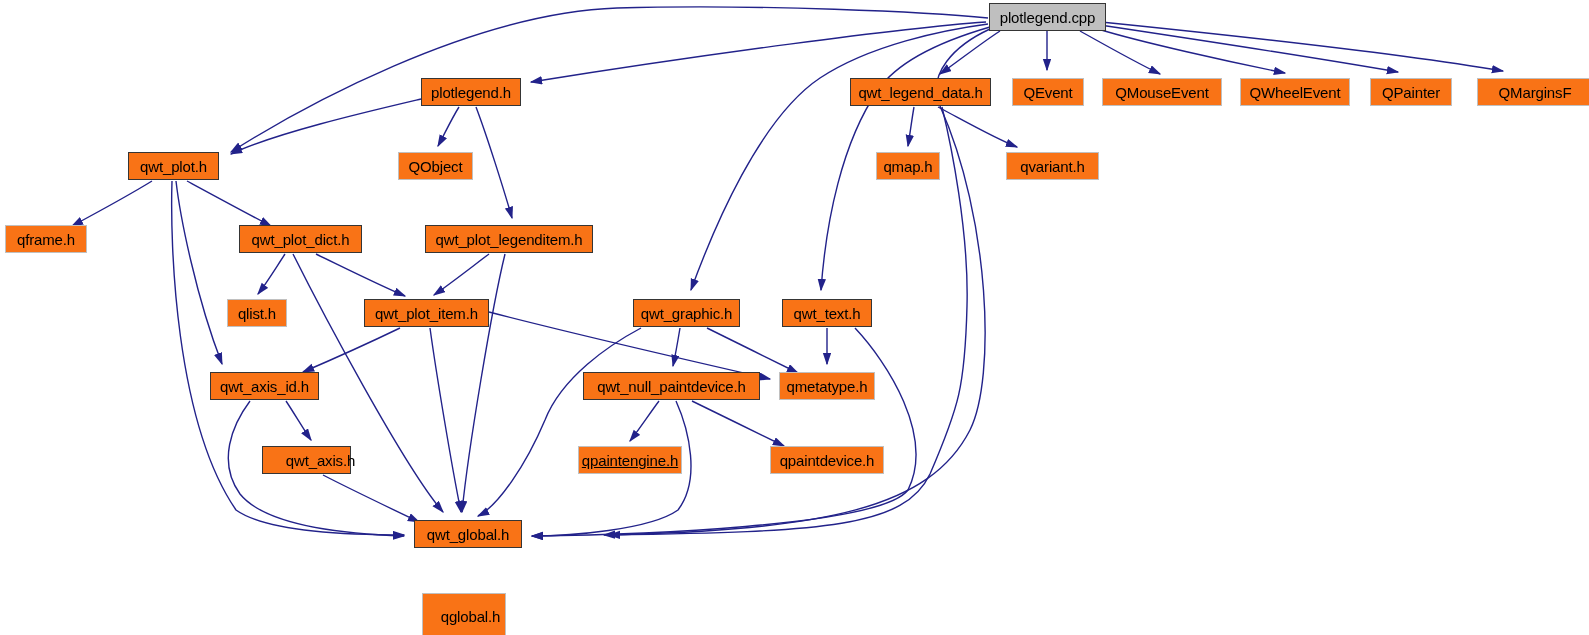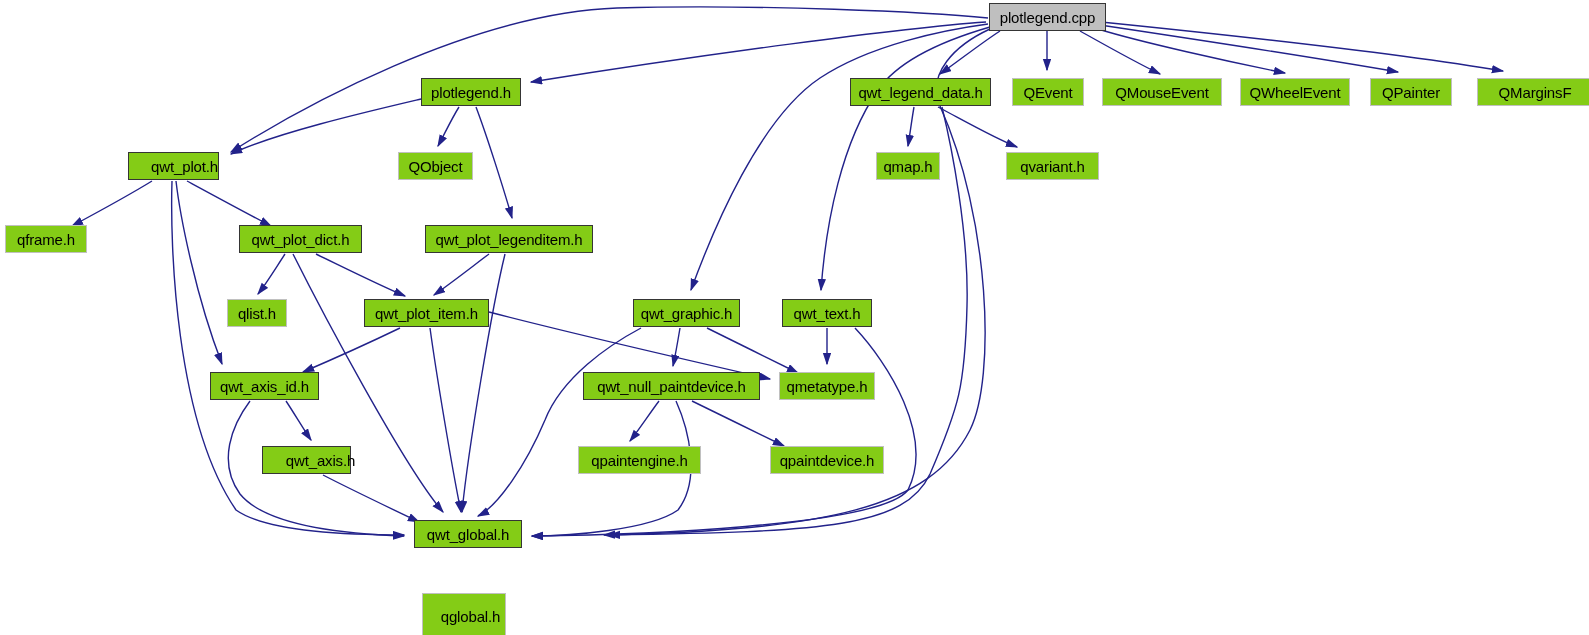--- a/index.html
+++ b/index.html
@@ -28,21 +28,21 @@
   .node {
     position: absolute;
     box-sizing: border-box;
     display: flex;
     align-items: center;
     justify-content: center;
     white-space: nowrap;
     font-size: 15px;
     line-height: 1;
     color: #000000;
-    background: #84cc16;
+    background: #f97316;
     border: 1px solid #c0c0c0;
     letter-spacing: -0.15px;
   }
   .node.strong {
     border: 1.4px solid #353535;
   }
   .node.root {
     border: 1.4px solid #353535;
     background: #bfbfbf;
   }
@@ -118,21 +118,21 @@
       </div>
       <div class="node" style="left: 1240px; top: 78px; width: 110px; height: 28px;">
         <span>QWheelEvent</span>
       </div>
       <div class="node" style="left: 1370px; top: 78px; width: 82px; height: 28px;">
         <span>QPainter</span>
       </div>
       <div class="node" style="left: 1477px; top: 78px; width: 116px; height: 28px;">
         <span>QMarginsF</span>
       </div>
-      <div class="node strong" style="left: 128px; top: 152px; width: 91px; height: 28px; justify-content: flex-end;">
+      <div class="node strong" style="left: 128px; top: 152px; width: 91px; height: 28px;">
         <span>qwt_plot.h</span>
       </div>
       <div class="node" style="left: 398px; top: 152px; width: 75px; height: 28px;">
         <span>QObject</span>
       </div>
       <div class="node" style="left: 876px; top: 152px; width: 64px; height: 28px;">
         <span>qmap.h</span>
       </div>
       <div class="node" style="left: 1006px; top: 152px; width: 93px; height: 28px;">
         <span>qvariant.h</span>
@@ -163,21 +163,21 @@
       </div>
       <div class="node strong" style="left: 583px; top: 372px; width: 177px; height: 28px;">
         <span>qwt_null_paintdevice.h</span>
       </div>
       <div class="node" style="left: 779px; top: 372px; width: 96px; height: 28px;">
         <span>qmetatype.h</span>
       </div>
       <div class="node strong" style="left: 262px; top: 446px; width: 89px; height: 28px; padding-left: 28px;">
         <span>qwt_axis.h</span>
       </div>
-      <div class="node" style="left: 578px; top: 446px; width: 123px; height: 28px;">
+      <div class="node" style="left: 578px; top: 446px; width: 104px; height: 28px; text-decoration: underline;">
         <span>qpaintengine.h</span>
       </div>
       <div class="node" style="left: 770px; top: 446px; width: 114px; height: 28px;">
         <span>qpaintdevice.h</span>
       </div>
       <div class="node strong" style="left: 414px; top: 520px; width: 108px; height: 28px;">
         <span>qwt_global.h</span>
       </div>
       <div class="node" style="left: 422px; top: 593px; width: 84px; height: 46px; padding-left: 13px;">
         <span>qglobal.h</span>

